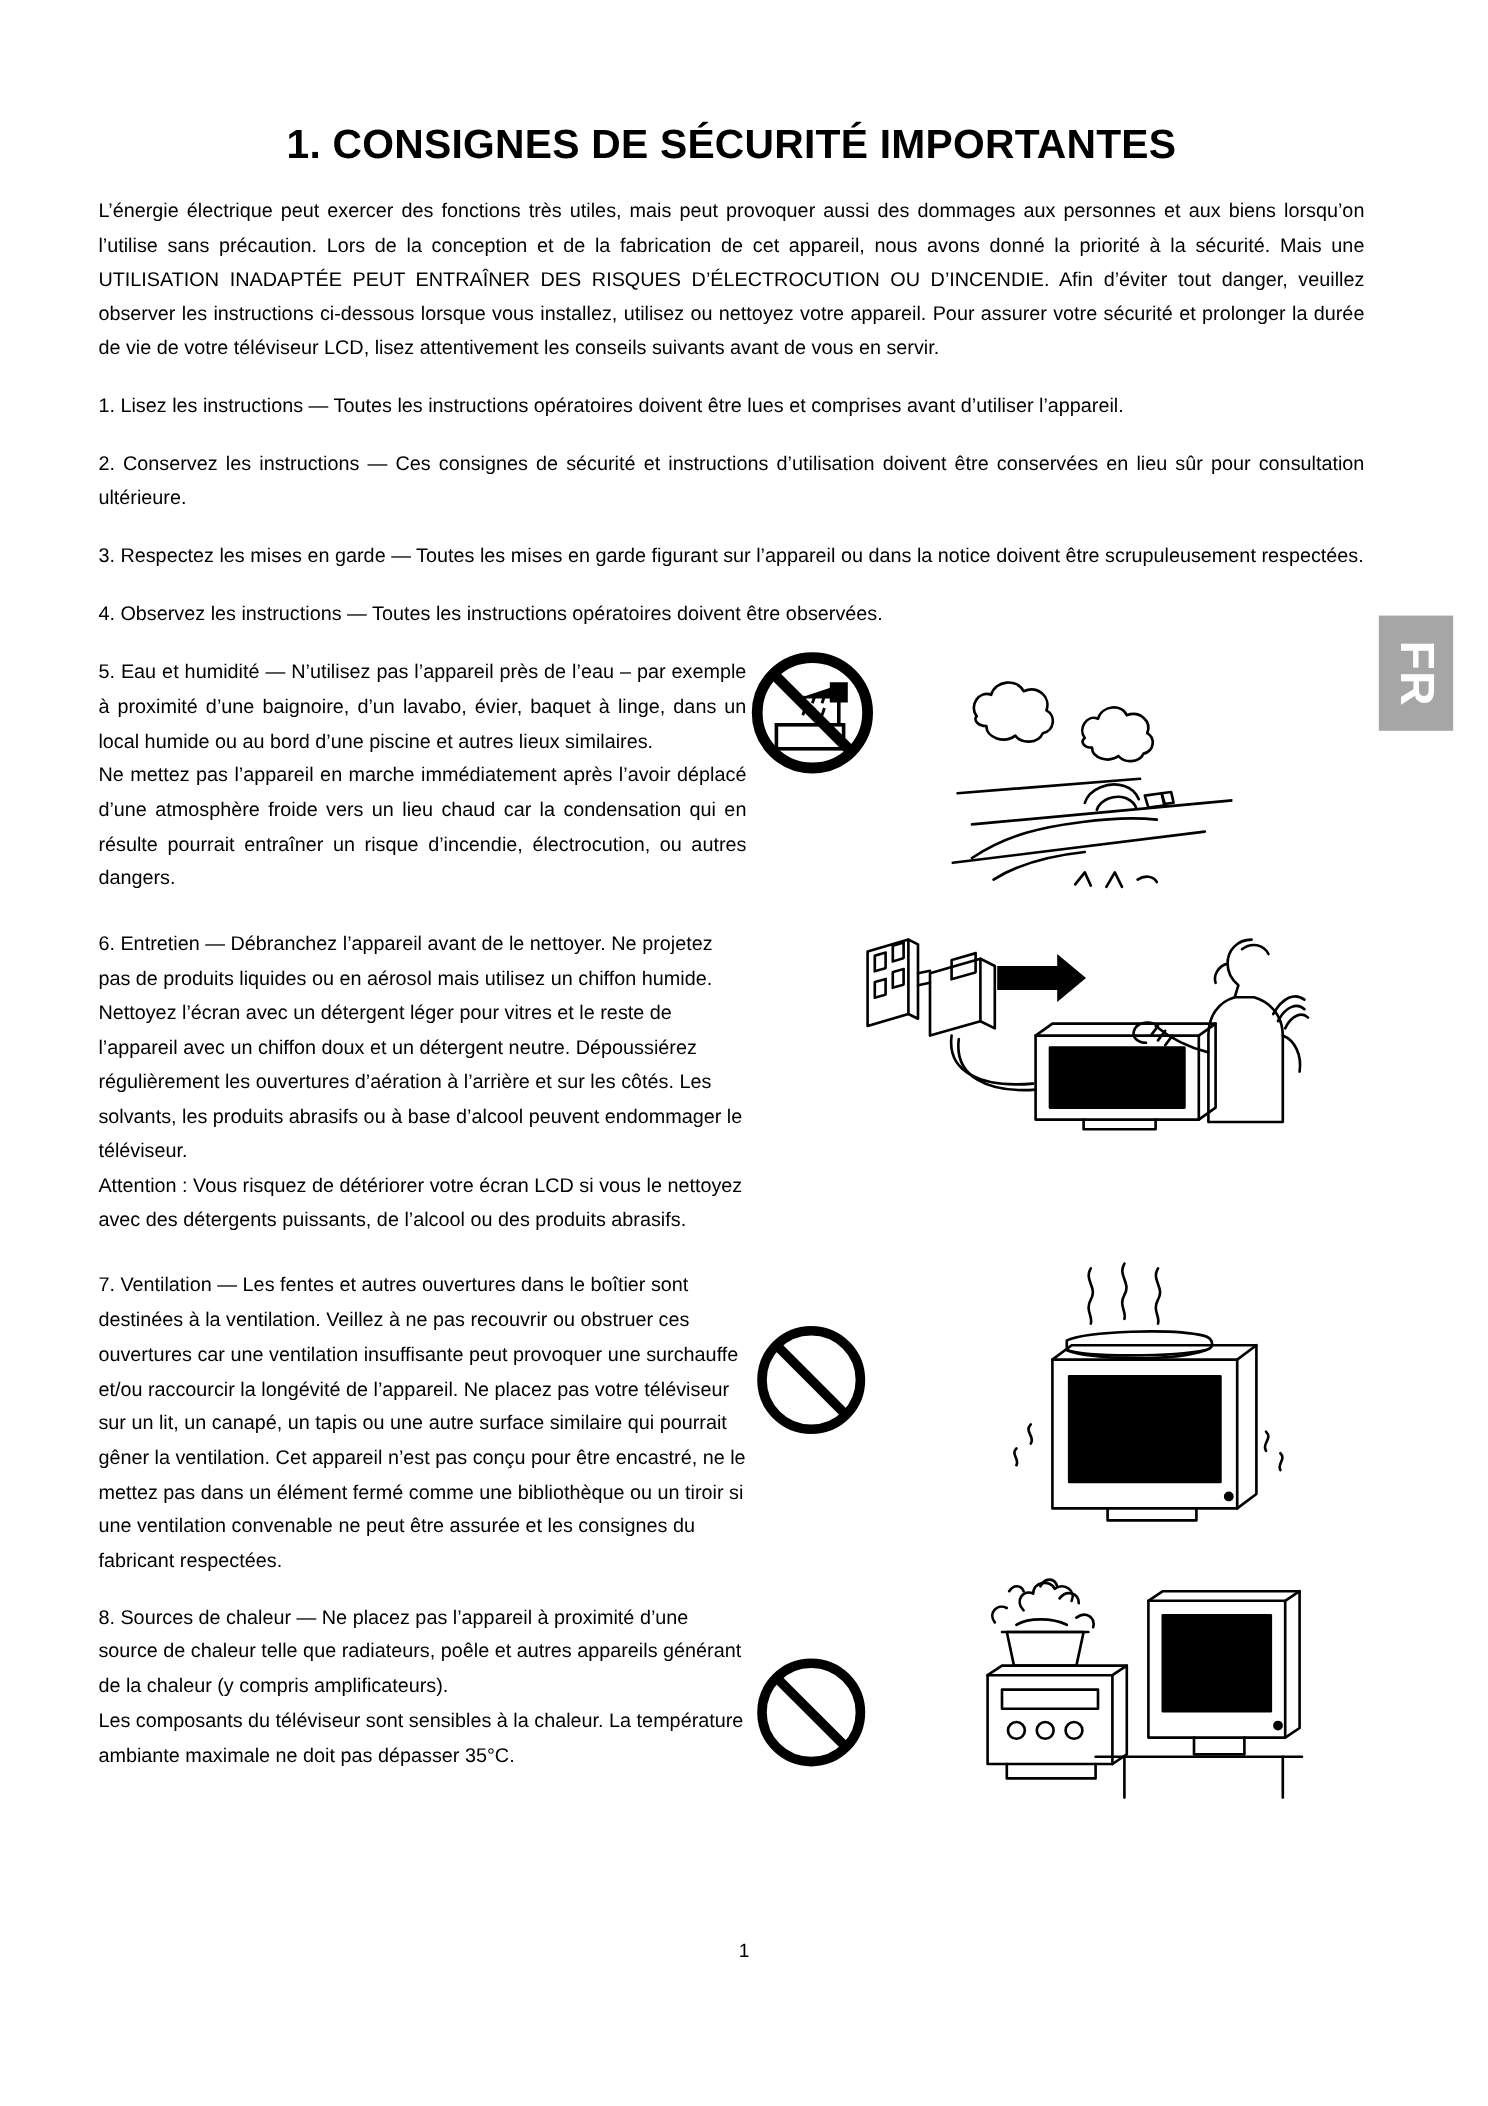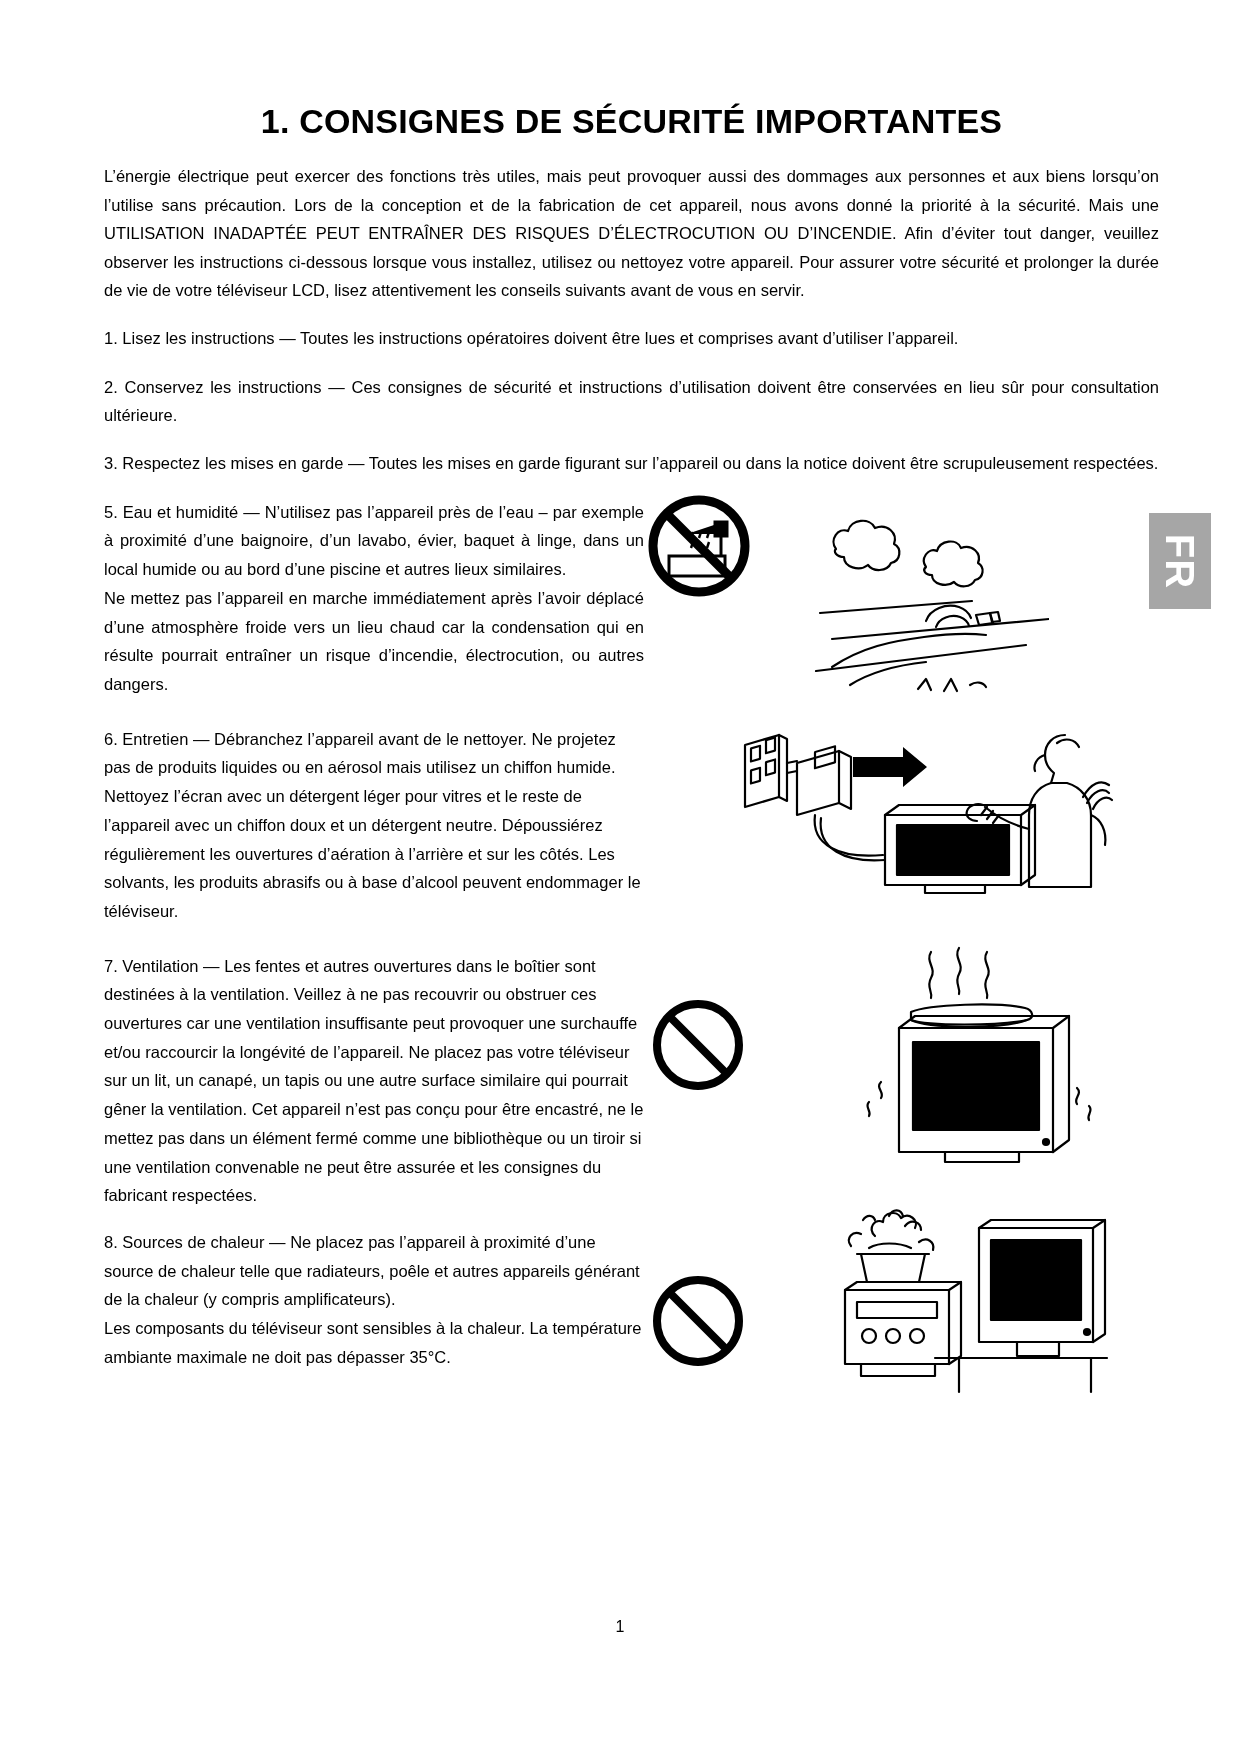--- a/index.html
+++ b/index.html
@@ -11,21 +11,21 @@
     position: relative;
     width: 1240px;
     height: 1755px;
     background: #ffffff;
     font-family: "Liberation Sans", sans-serif;
     color: #000000;
     overflow: hidden;
   }
   .content {
     position: absolute;
-    left: 104px;
+    left: 82px;
     top: 103px;
     width: 1055px;
   }
   h1.title {
     font-size: 34px;
     font-weight: bold;
     letter-spacing: 0.2px;
     text-align: center;
     margin: 0 0 22px 0;
     padding: 0;
@@ -112,20 +112,23 @@
     </p>
 
     <p class="item-full">
       <span class="lead">2. Conservez les instructions</span><span> — </span><span>Ces consignes de sécurité et instructions d’utilisation doivent être conservées en lieu sûr pour consultation ultérieure.</span>
     </p>
 
     <p class="item-full">
       <span class="lead">3. Respectez les mises en garde</span><span> — </span><span>Toutes les mises en garde figurant sur l’appareil ou dans la notice doivent être scrupuleusement respectées.</span>
     </p>
 
+    <p class="item-full">
+      <span class="lead">4. Observez les instructions</span><span> — </span><span>Toutes les instructions opératoires doivent être observées.</span>
+    </p>
 
     <div class="block" style="margin-bottom:8px;">
       <p class="item-narrow justified" style="margin-bottom:0;">
         <span class="lead">5. Eau et humidité</span><span> — </span><span>N’utilisez pas l’appareil près de l’eau – par exemple à proximité d’une baignoire, d’un lavabo, évier, baquet à linge, dans un local humide ou au bord d’une piscine et autres lieux similaires.</span>
       </p>
       <p class="item-narrow justified" style="margin-bottom:0;">Ne mettez pas l’appareil en marche immédiatement après l’avoir déplacé d’une atmosphère froide vers un lieu chaud car la condensation qui en résulte pourrait entraîner un risque d’incendie, électrocution, ou autres dangers.</p>
 
       <div class="art" style="top:-8px; right:404px;">
         <svg width="112" height="112" viewBox="0 0 112 112">
           <circle cx="56" cy="56" r="46" fill="none" stroke="#000" stroke-width="9"></circle>
@@ -170,20 +173,23 @@
             <path d="M130 198 l7-12 l6 12"></path>
             <path d="M156 192 c6-4 13-3 16 2"></path>
           </g>
         </svg>
       </div>
     </div>
 
     <div class="block" style="margin-top:26px; margin-bottom:8px;">
       <p class="item-narrow" style="margin-bottom:0;">
         <span class="lead">6. Entretien</span><span> — </span><span>Débranchez l’appareil avant de le nettoyer. Ne projetez pas de produits liquides ou en aérosol mais utilisez un chiffon humide. Nettoyez l’écran avec un détergent léger pour vitres et le reste de l’appareil avec un chiffon doux et un détergent neutre. Dépoussiérez régulièrement les ouvertures d’aération à l’arrière et sur les côtés. Les solvants, les produits abrasifs ou à base d’alcool peuvent endommager le téléviseur.</span>
+      </p>
+      <p class="item-narrow" style="margin-bottom:0;">
+        <span class="lead">Attention</span><span> : Vous risquez de détériorer votre écran LCD si vous le nettoyez avec des détergents puissants, de l’alcool ou des produits abrasifs.</span>
       </p>
 
       <div class="art" style="top:-6px; right:24px;">
         <svg width="400" height="180" viewBox="0 0 400 180">
           <g fill="none" stroke="#000" stroke-width="2.2" stroke-linejoin="round" stroke-linecap="round">
 
             <path d="M10 26 L44 16 L44 78 L10 88 Z"></path>
             <path d="M44 16 L52 20 L52 82 L44 78"></path>
             <rect x="16" y="34" width="9" height="13" transform="skewY(-16)"></rect>
             <rect x="31" y="30" width="9" height="13" transform="skewY(-16)"></rect>

